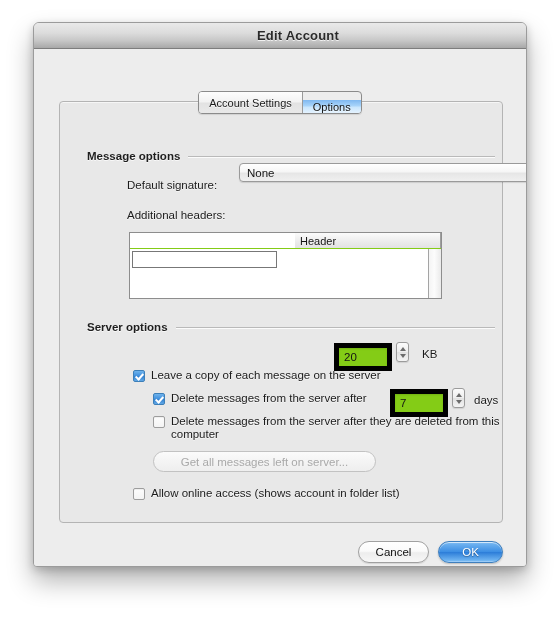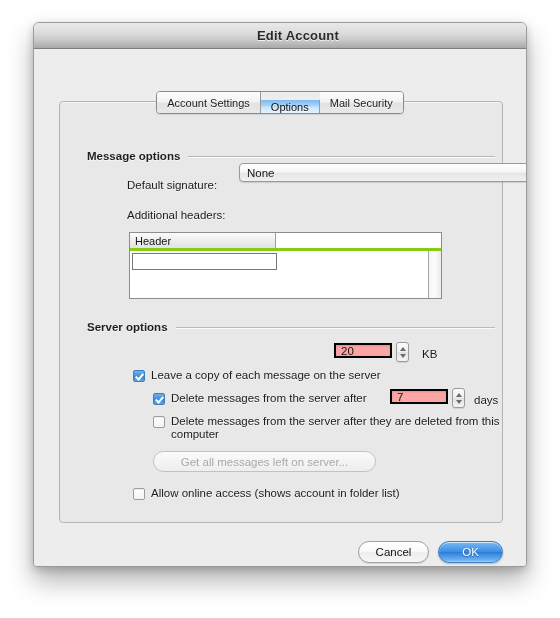--- a/index.html
+++ b/index.html
@@ -180,21 +180,22 @@
   .table {
     position: absolute;
     border: 1px solid #8d8d8d;
     background: #ffffff;
     box-sizing: border-box;
     overflow: hidden;
   }
   .thead {
     display: flex;
     height: 15px;
-    border-bottom: 3px solid #84cc16;
+    border-bottom: 1px solid #84cc16;
+    justify-content: flex-end;
   }
   .th {
     font-size: 11px;
     color: #141414;
     padding-left: 5px;
     display: flex;
     align-items: center;
     background: linear-gradient(to bottom, #fbfbfb 0%, #eeeeee 50%, #e2e2e2 100%);
     border-right: 1px solid #9e9e9e;
     box-sizing: border-box;
@@ -255,23 +256,23 @@
     font-size: 11.5px;
     color: #1b1b1b;
     margin-left: 6px;
     line-height: 13px;
     text-shadow: 0 1px 0 rgba(255,255,255,0.6);
   }
 
   
   .field {
     position: absolute;
-    height: 15px;
-    background: #fca5a5;
-    border: 2px solid #000000;
+    height: 28px;
+    background: #84cc16;
+    border: 5px solid #000000;
     box-sizing: border-box;
     box-shadow: inset 0 1px 2px rgba(0,0,0,0.13);
     display: flex;
     align-items: center;
   }
   .field-val {
     font-size: 11.5px;
     color: #141414;
     padding-left: 5px;
   }
@@ -338,21 +339,20 @@
   </div>
 
   <div class="window-body">
 
     <div class="panel"></div>
 
     <div class="tabbar">
       <div class="tabs">
         <div class="tab">Account Settings</div>
         <div class="tab selected">Options</div>
-        <div class="tab">Mail Security</div>
       </div>
     </div>
 
     <div class="content">
 
       <div class="group-head" style="top:101px;">
         <span class="group-title">Message options</span>
         <span class="group-rule"></span>
       </div>
 

